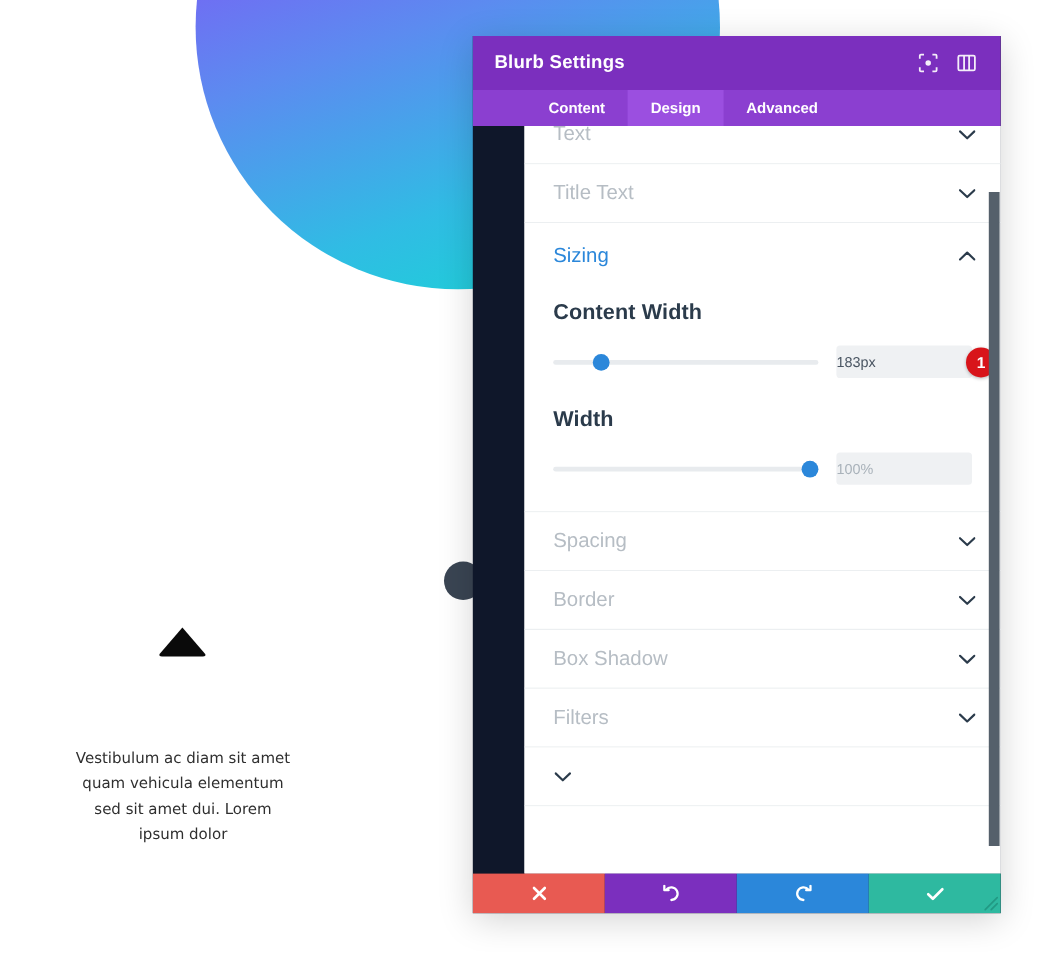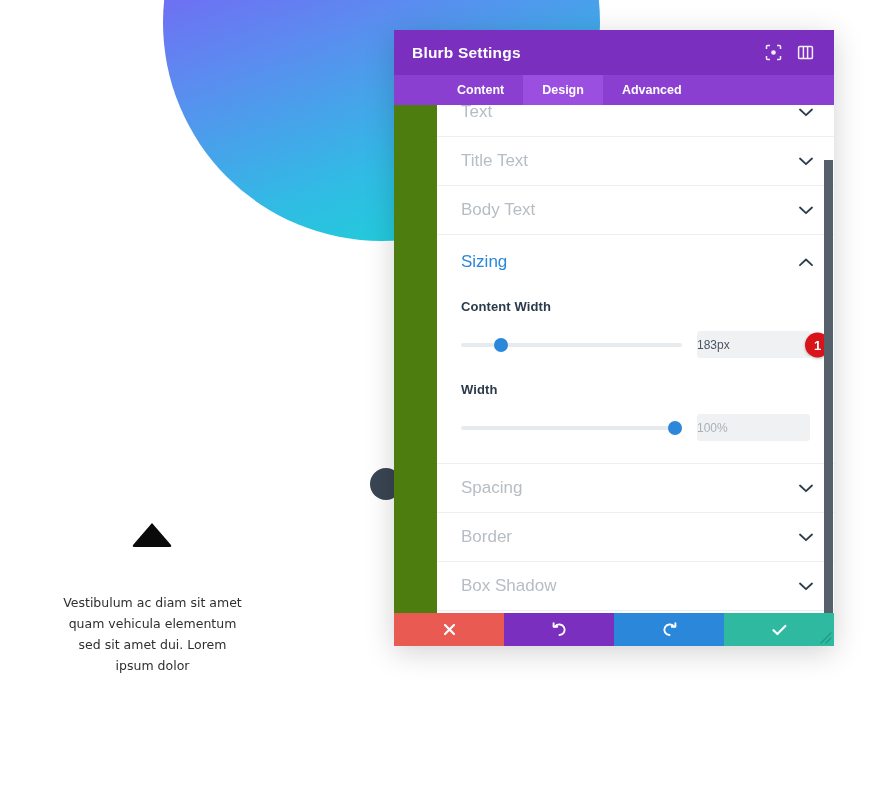--- a/index.html
+++ b/index.html
@@ -28,35 +28,35 @@
   }
   .blurb-icon {
     position: absolute;
     left: 128px; top: 518px;
     width: 48px; height: 32px;
     display: flex; align-items: center; justify-content: center;
   }
   .blurb-icon svg { display:block; }
   .blurb-text {
     position: absolute;
-    left: 60px; top: 592px;
+    left: 60px; top: 621px;
     width: 185px;
     text-align: center;
     font-size: 12.5px;
     line-height: 21px;
     color: #2f2f2f;
     font-family: "DejaVu Sans", sans-serif;
   }
 
   
   .panel {
     position: absolute;
     left: 394px; top: 30px;
-    width: 440px; height: 616px;
-    background: #4d7c0f;
+    width: 440px; height: 731px;
+    background: #0f172a;
     box-shadow: 0 6px 28px rgba(0,0,0,0.18);
     display: flex; flex-direction: column;
     overflow: hidden;
   }
   .panel-header {
     height: 45px;
     background: #7B2FBE;
     display: flex; align-items: center;
     padding: 0 16px 0 18px;
     flex: 0 0 auto;
@@ -129,21 +129,21 @@
     width: 16px; height: 16px;
     color: #2b3b4b;
     display: flex; align-items: center; justify-content: center;
   }
   .section .chev svg { display:block; }
   .section.open .chev { color:#2b3b4b; }
 
   .section-body { padding: 4px 24px 22px 24px; }
   .field { margin-top: 6px; }
   .field-label {
-    font-size: 13px;
+    font-size: 18px;
     color: #2b3b4b;
     font-weight: bold;
     margin-bottom: 17px;
     letter-spacing: .1px;
   }
   .field-row { display: flex; align-items: center; }
   .slider {
     position: relative;
     flex: 1 1 auto;
     height: 18px;
@@ -291,30 +291,20 @@
           <div class="section-head">
             <div class="section-name">Title Text</div>
             <div class="chev">
               <svg width="14" height="9" viewBox="0 0 14 9" fill="none" stroke="currentColor" stroke-width="1.8" stroke-linecap="round" stroke-linejoin="round">
                   <path d="M1 1.5L7 7.2L13 1.5"></path>
                 </svg>
             </div>
           </div>
         </div>
 
-        <div class="section">
-          <div class="section-head">
-            <div class="section-name">Body Text</div>
-            <div class="chev">
-              <svg width="14" height="9" viewBox="0 0 14 9" fill="none" stroke="currentColor" stroke-width="1.8" stroke-linecap="round" stroke-linejoin="round">
-                  <path d="M1 1.5L7 7.2L13 1.5"></path>
-                </svg>
-            </div>
-          </div>
-        </div>
 
         <div class="section open">
           <div class="section-head" style="height:54px;">
             <div class="section-name">Sizing</div>
             <div class="chev">
               <svg width="14" height="9" viewBox="0 0 14 9" fill="none" stroke="currentColor" stroke-width="1.8" stroke-linecap="round" stroke-linejoin="round">
                   <path d="M1 7.2L7 1.5L13 7.2"></path>
                 </svg>
             </div>
           </div>

